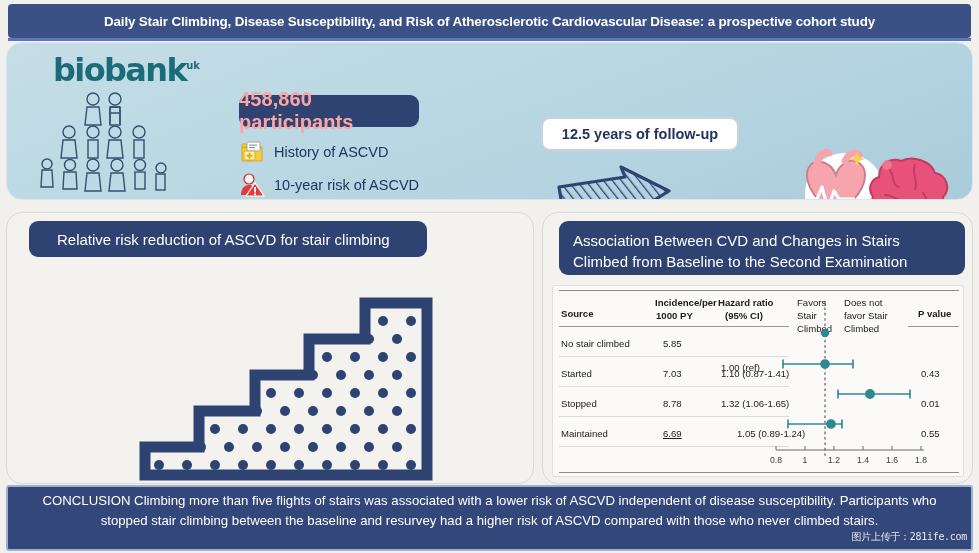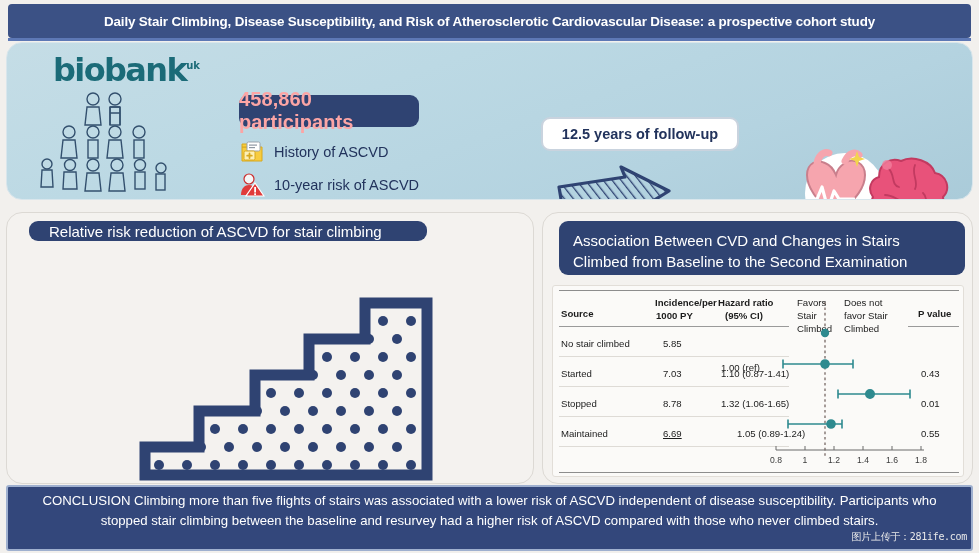--- a/index.html
+++ b/index.html
@@ -76,22 +76,22 @@
   .left-panel {
     position: absolute; left: 6px; top: 212px; width: 528px; height: 272px;
     background: #f4f2ef; border: 1px solid #dcd9d4; border-radius: 16px;
     overflow: hidden;
   }
   .panel-header {
     position: absolute; background: #2f4372; color: #fff; border-radius: 9px;
     display: flex; align-items: center; font-weight: normal;
   }
   #left-header {
-    left: 22px; top: 8px; width: 398px; height: 20px;
-    padding-left: 20px; font-size: 15px;
+    left: 22px; top: 8px; width: 398px; height: 36px;
+    padding-left: 28px; font-size: 15px;
   }
   #right-header {
     left: 16px; top: 8px; width: 406px; height: 54px;
     padding: 6px 0 0 14px; font-size: 15px; line-height: 21px;
     align-items: flex-start; flex-direction: column; justify-content: center;
   }
   #right-header span { display: block; }
 
   #stair-svg { position: absolute; left: 0; top: 38px; }
 

